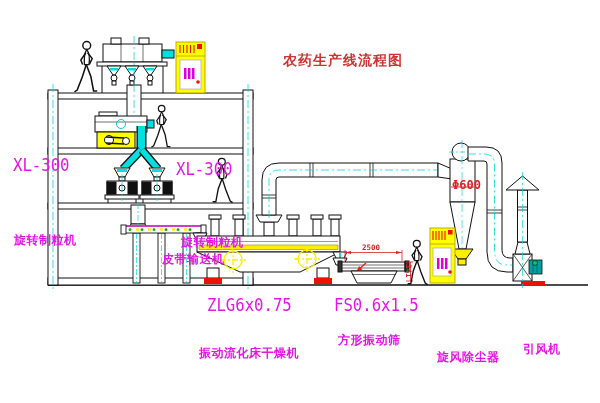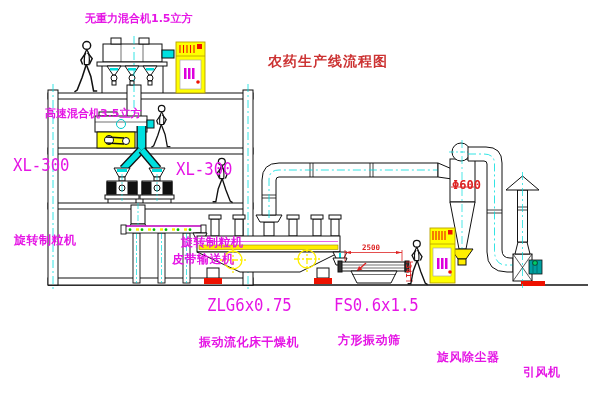--- a/index.html
+++ b/index.html
@@ -311,38 +311,36 @@
     </g>
     <circle cx="450" cy="272" r="1.8" fill="#ee1100"></circle>
   </g>
 
   <use href="#person-fig" transform="translate(74,40) scale(0.91)"></use>
   <use href="#person-fig" transform="translate(151,104) scale(0.76)"></use>
   <use href="#person-fig" transform="translate(233,157) scale(-0.8,0.8)"></use>
   <use href="#person-fig" transform="translate(428,239) scale(-0.8,0.8)"></use>
 </svg>
 
-<div class="lbl title-cn" style="left:268px;top:54px;">农药生产线流程图</div>
-
-<div class="lbl cjk-sm" style="left:85px;top:13px;">无重力混合机1.5立方</div>
-<div class="lbl cjk-sm" style="left:45px;top:108px;">高速混合机3.5立方</div>
+<div class="lbl title-cn" style="left:283px;top:54px;font-family:Liberation Serif, serif;">农药生产线流程图</div>
+
 
 <div class="lbl model" style="left:13px;top:157px;">XL-300</div>
 <div class="lbl cjk" style="left:14px;top:186px;">旋转制粒机</div>
 <div class="lbl model" style="left:176px;top:161px;">XL-300</div>
 <div class="lbl cjk" style="left:181px;top:188px;">旋转制粒机</div>
 
-<div class="lbl cjk" style="left:172px;top:205px;">皮带输送机</div>
-
-<div class="lbl cjk" style="left:199px;top:288px;">振动流化床干燥机</div>
+<div class="lbl cjk" style="left:162px;top:205px;">皮带输送机</div>
+
+<div class="lbl cjk" style="left:199px;top:299px;">振动流化床干燥机</div>
 <div class="lbl model" style="left:207px;top:297px;">ZLG6x0.75</div>
 
 <div class="lbl cjk" style="left:338px;top:286px;">方形振动筛</div>
 <div class="lbl model" style="left:334px;top:297px;">FS0.6x1.5</div>
 
 <div class="lbl cjk" style="left:437px;top:303px;font-family:Liberation Serif, serif;">旋风除尘器</div>
-<div class="lbl cjk" style="left:523px;top:318px;">引风机</div>
+<div class="lbl cjk" style="left:523px;top:295px;">引风机</div>
 
 <div class="lbl dim" style="left:362px;top:244px;">2500</div>
 <div class="lbl dim dim-v" style="left:412px;top:264px;">341</div>
 <div class="lbl dim dim-phi" style="left:452px;top:179px;">Φ600</div>
 
 </div>
 
 </body></html>

